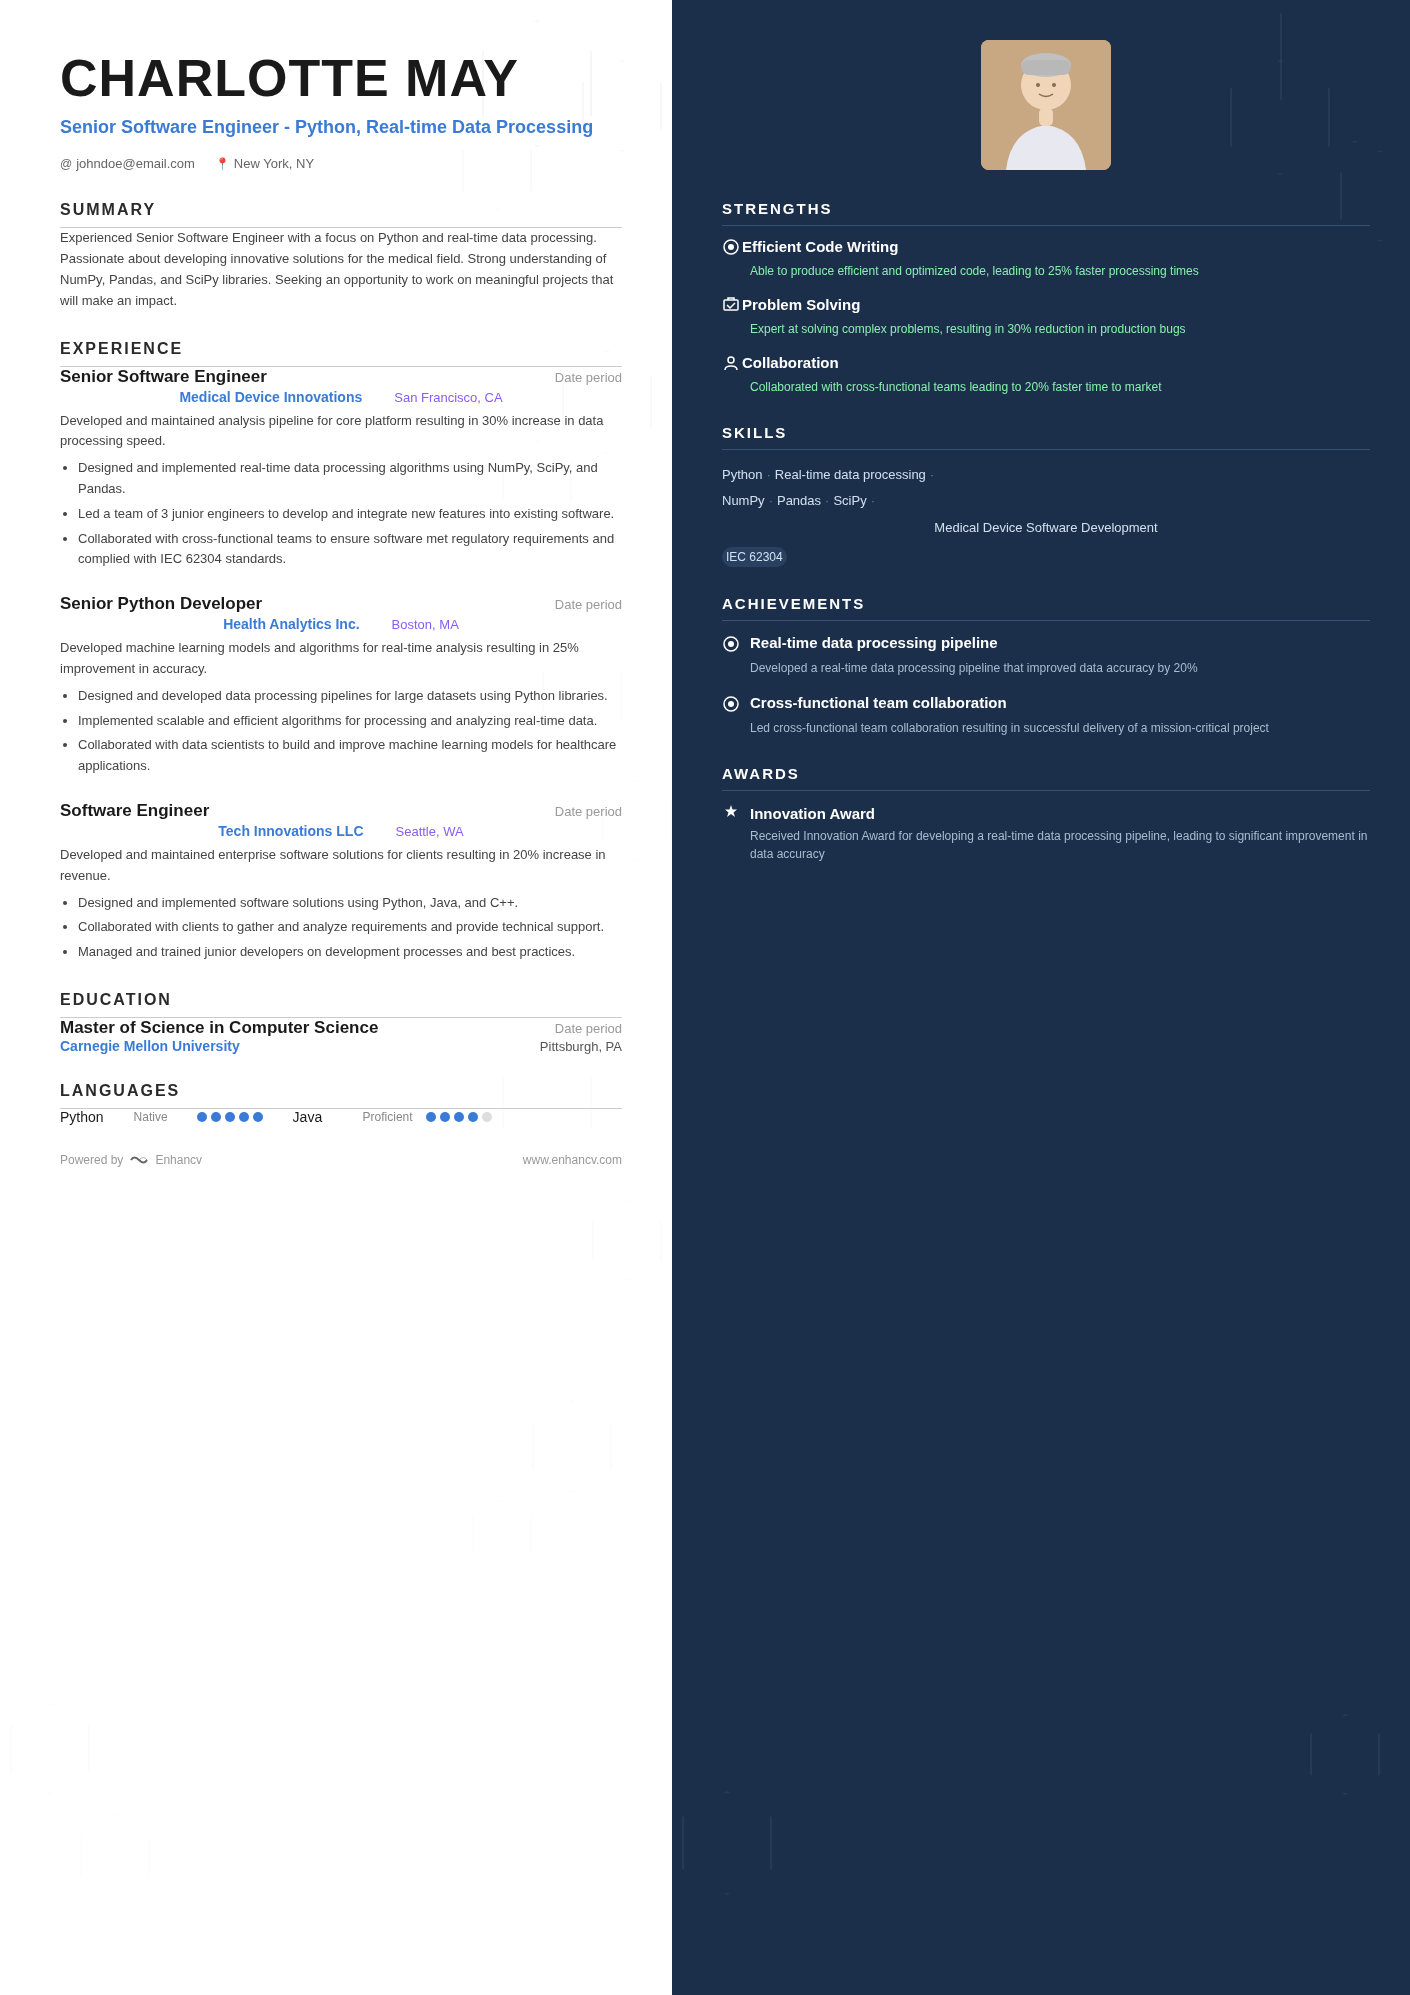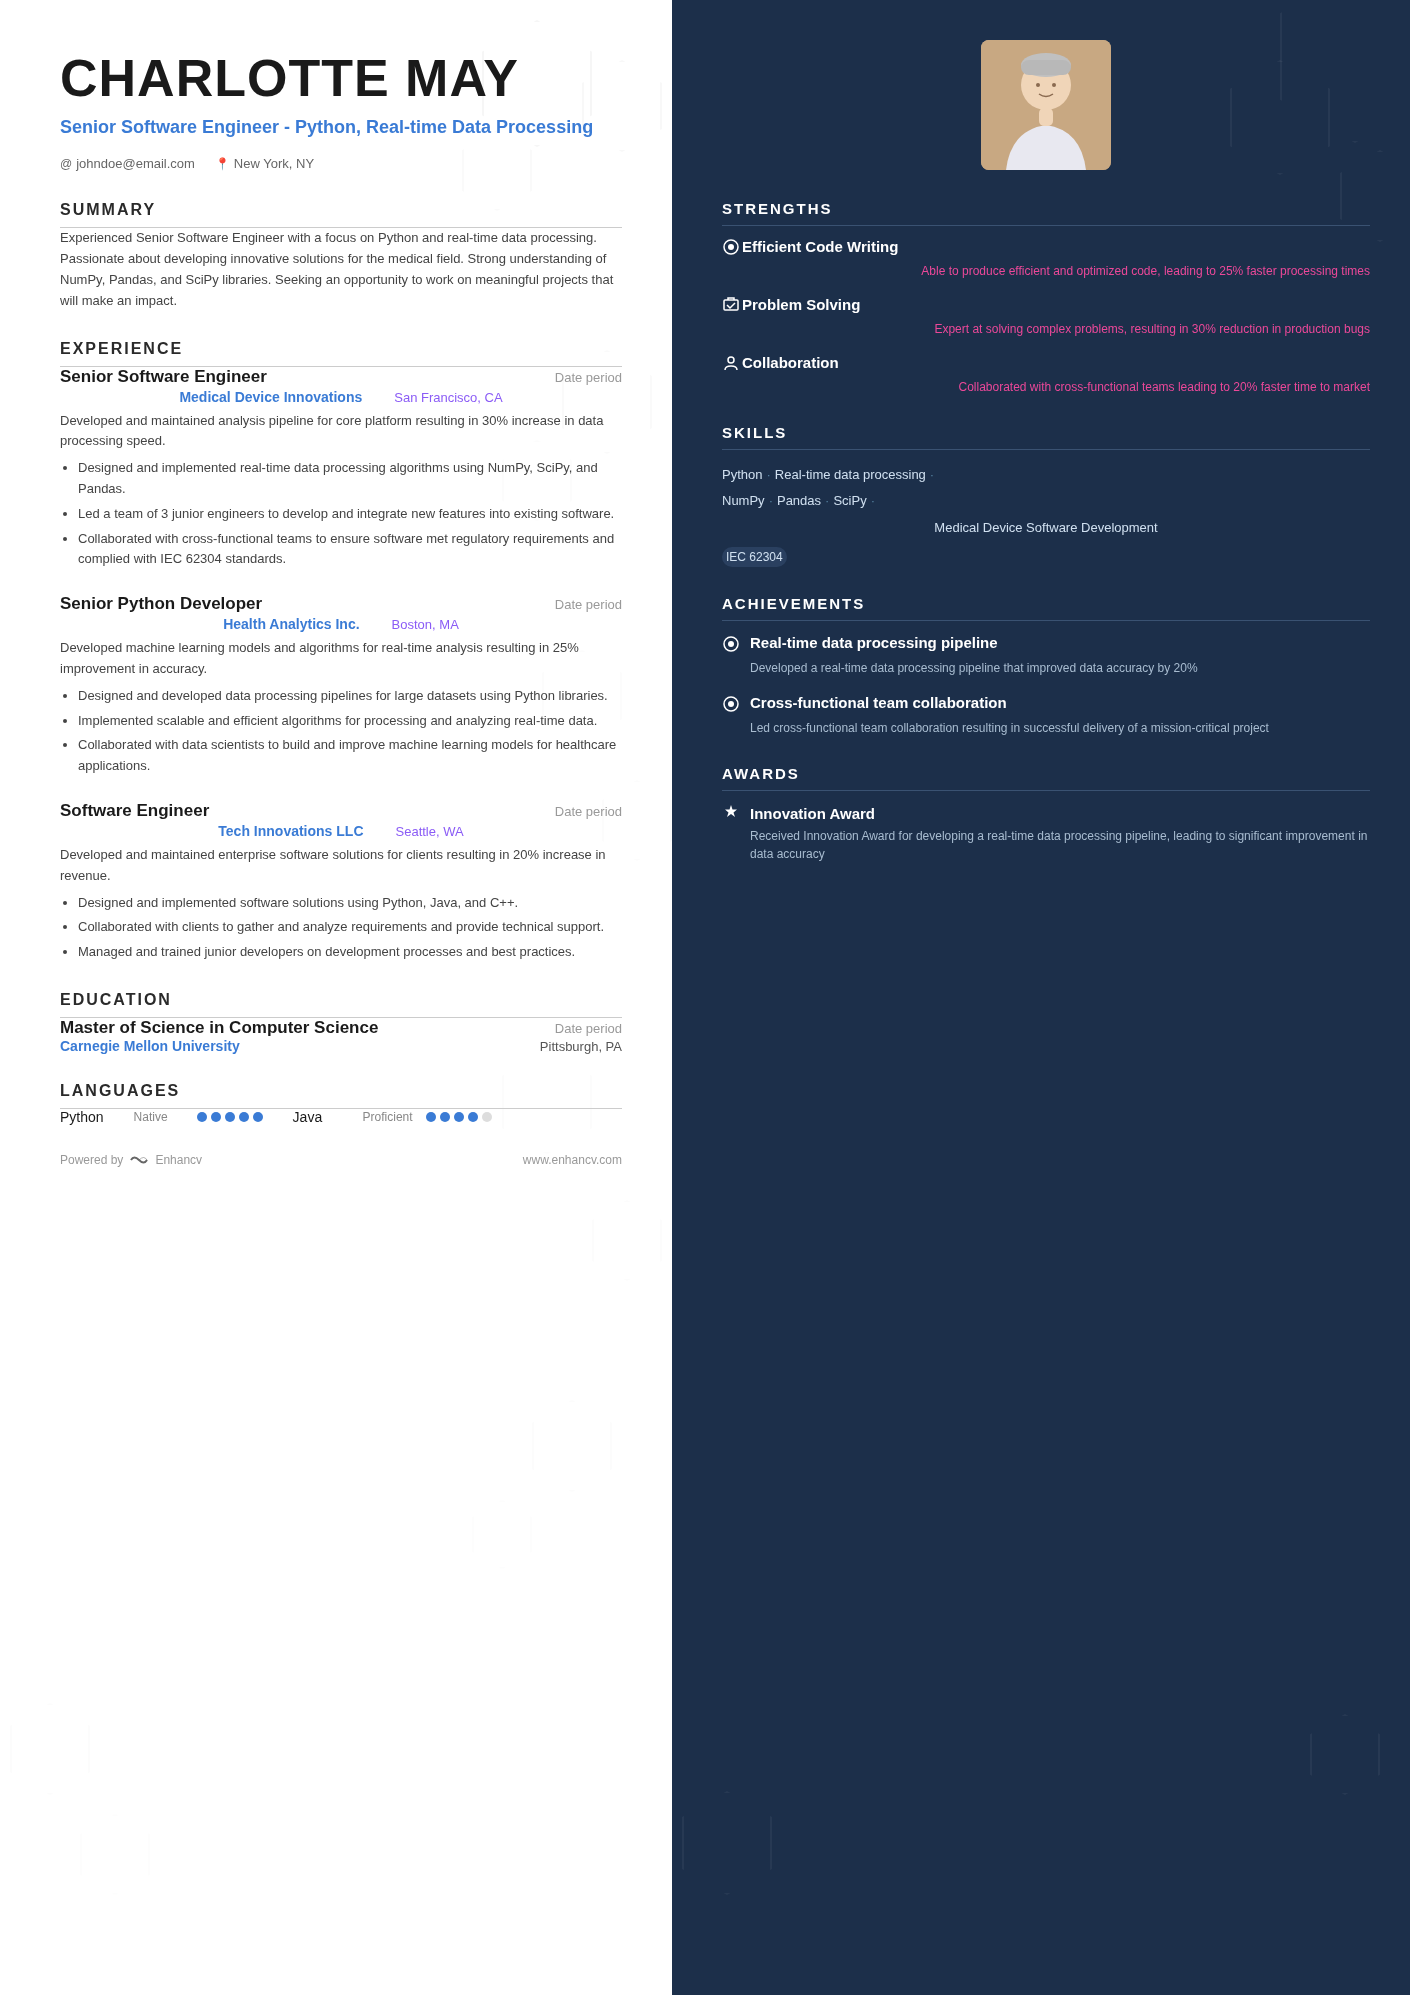--- a/index.html
+++ b/index.html
@@ -278,24 +278,23 @@
       font-size: 14px;
       flex-shrink: 0;
     }
     .strength-name {
       font-size: 15px;
       font-weight: 600;
       color: #ffffff;
     }
     .strength-desc {
       font-size: 12px;
-      color: #ec4899;
+      color: #86efac;
       line-height: 1.5;
       padding-left: 28px;
-      text-align: right;
     }
 
     
     .achievement-item { margin-bottom: 16px; }
     .achievement-header {
       display: flex;
       align-items: flex-start;
       gap: 8px;
       margin-bottom: 4px;
     }

